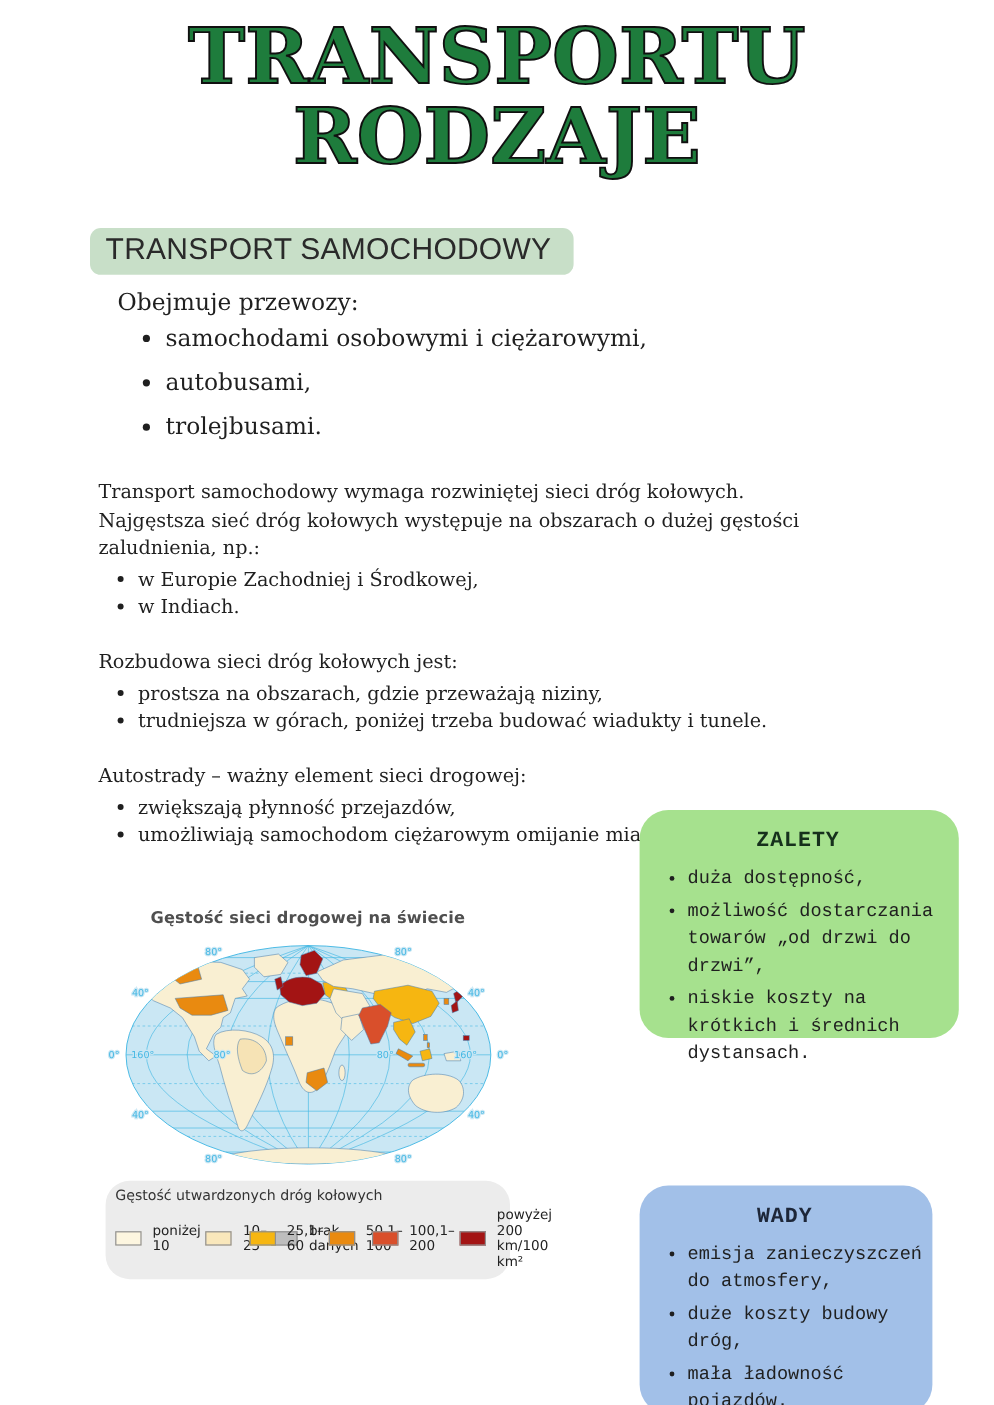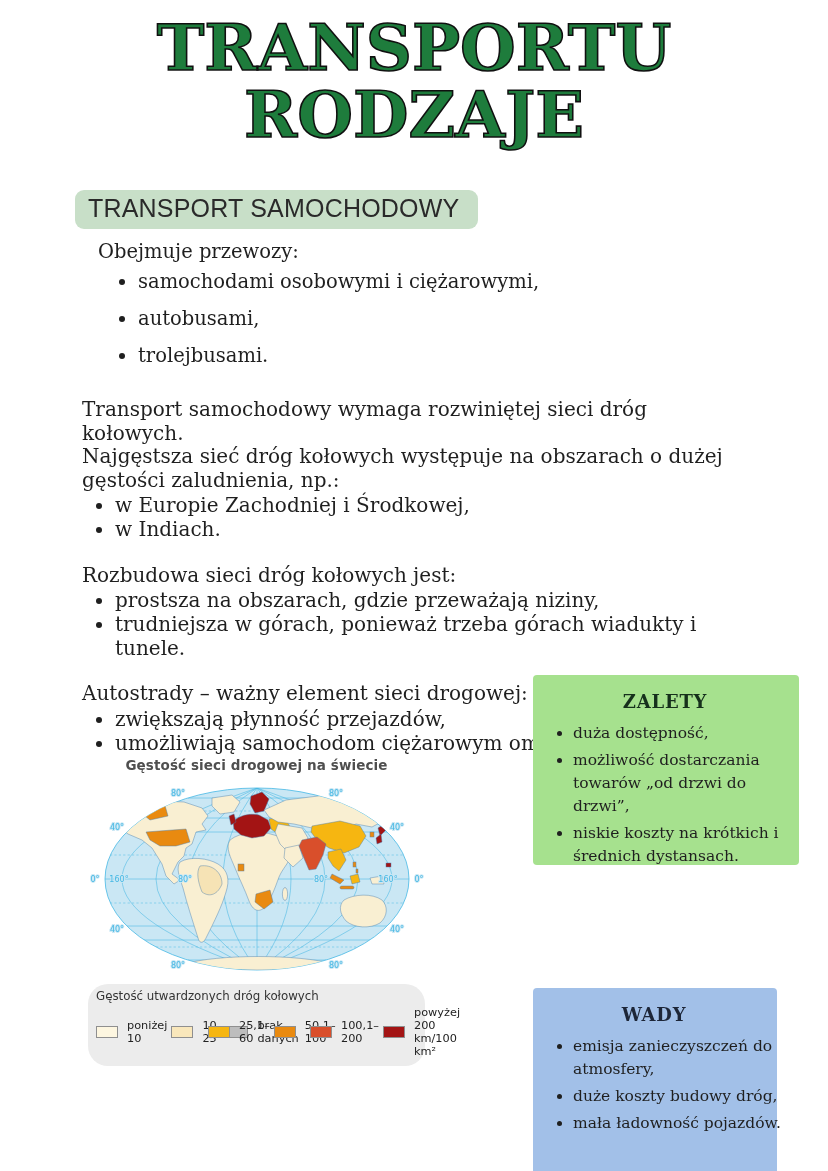--- a/index.html
+++ b/index.html
@@ -22,29 +22,30 @@
     padding:4px 19px 6px 13px;
     font-family:"Liberation Sans", sans-serif;font-size:25px;color:#2a2a2a;
     letter-spacing:0.2px;
   }
   
   .intro{position:absolute;left:98px;top:240px;width:520px;font-size:19.5px;}
   .intro .lead{margin:0 0 6px 0;}
   .intro ul{margin:0;padding-left:40px;}
   .intro li{margin-bottom:11px;line-height:26px;}
   
-  .bodytext{position:absolute;left:82px;top:398px;width:650px;font-size:20px;line-height:23.5px;}
+  .bodytext{position:absolute;left:82px;top:398px;width:650px;font-size:16px;line-height:23.5px;}
   .bodytext p{margin:0;}
   .bodytext p.gap{margin-top:22px;}
   .bodytext ul{margin:2px 0 0 0;padding-left:33px;}
   .bodytext li{line-height:23.8px;}
   
   .infobox{
-    position:absolute;border-radius:4px;padding:13px 18px 12px 16px;box-sizing:border-box;
+    position:absolute;border-radius:24px;padding:13px 18px 12px 16px;box-sizing:border-box;
     font-size:15.5px;
+    font-family:Liberation Mono, monospace;
   }
   .infobox .box-title{
     text-align:center;font-weight:700;font-size:18px;letter-spacing:0.8px;
     margin:3px 0 10px 0;color:#1c2430;
   }
   .infobox ul{margin:0;padding-left:24px;width:215px;}
   .infobox li{margin-bottom:4px;line-height:23px;}
   .advantages{left:533px;top:675px;width:266px;height:190px;background:var(--adv-bg,#a6e18e);}
   .advantages .box-title{color:#16301c;}
   .disadvantages{left:533px;top:988px;width:244px;height:190px;background:var(--wady-bg,#a2c0e8);}
@@ -107,21 +108,21 @@
   <div class="bodytext">
     <p>Transport samochodowy wymaga rozwiniętej sieci dróg kołowych.</p>
     <p>Najgęstsza sieć dróg kołowych występuje na obszarach o dużej gęstości zaludnienia, np.:</p>
     <ul>
       <li>w Europie Zachodniej i Środkowej,</li>
       <li>w Indiach.</li>
     </ul>
     <p class="gap">Rozbudowa sieci dróg kołowych jest:</p>
     <ul>
       <li>prostsza na obszarach, gdzie przeważają niziny,</li>
-      <li>trudniejsza w górach, ponieważ trzeba górach wiadukty i tunele.</li>
+      <li>trudniejsza w górach, poniżej trzeba budować wiadukty i tunele.</li>
     </ul>
     <p class="gap">Autostrady – ważny element sieci drogowej:</p>
     <ul>
       <li>zwiększają płynność przejazdów,</li>
       <li>umożliwiają samochodom ciężarowym omijanie miast.</li>
     </ul>
   </div>
 
   <div class="infobox advantages">
     <div class="box-title">ZALETY</div>

